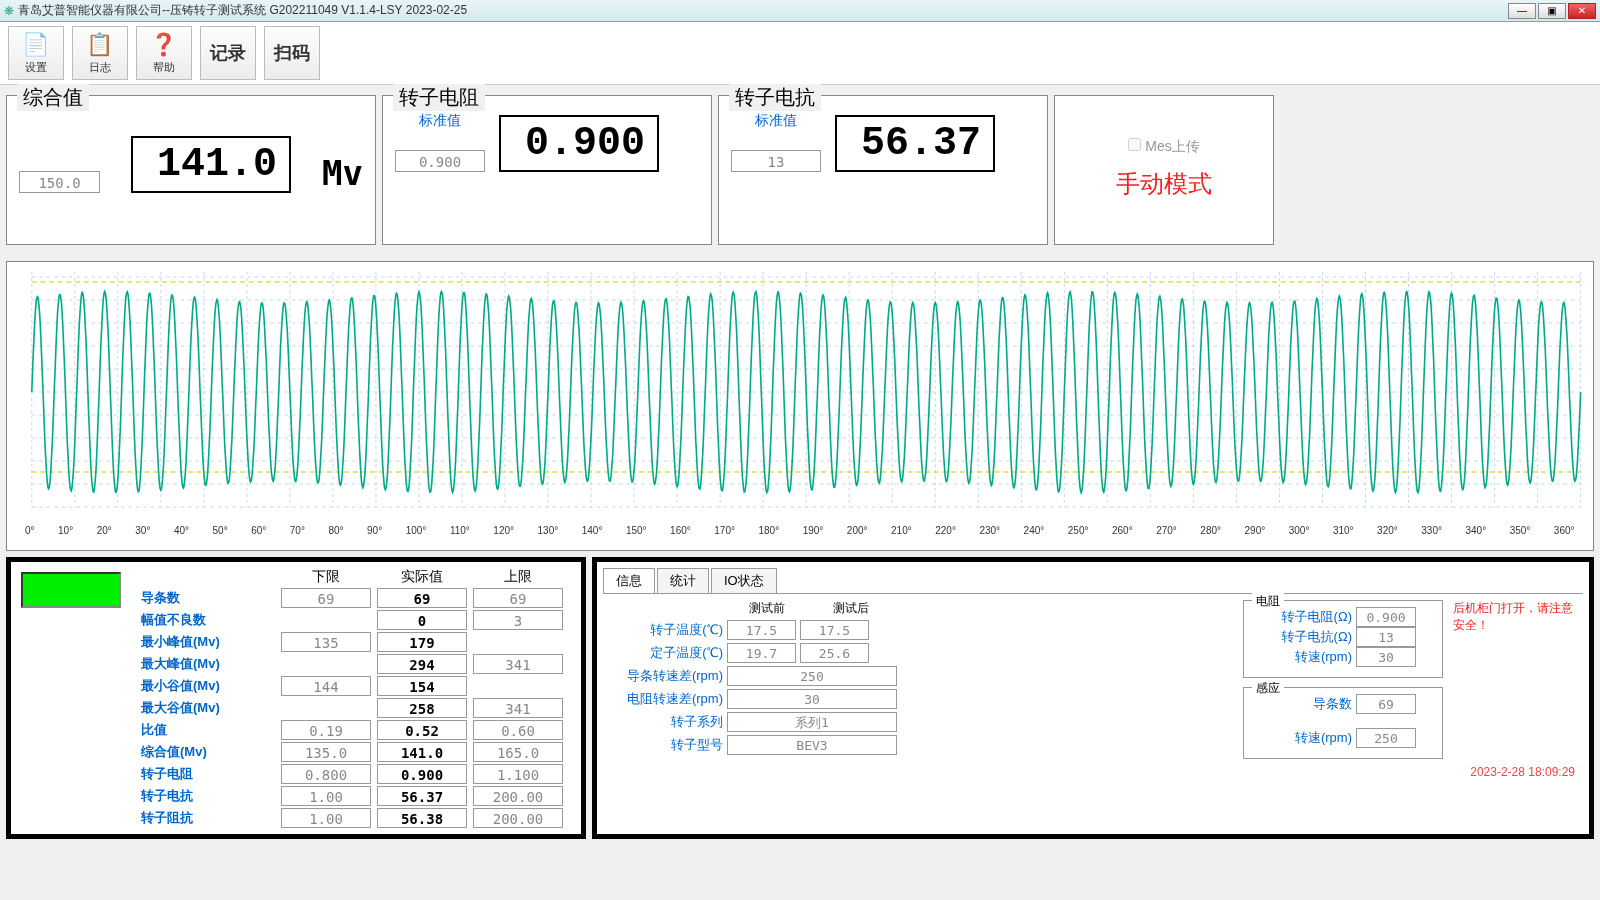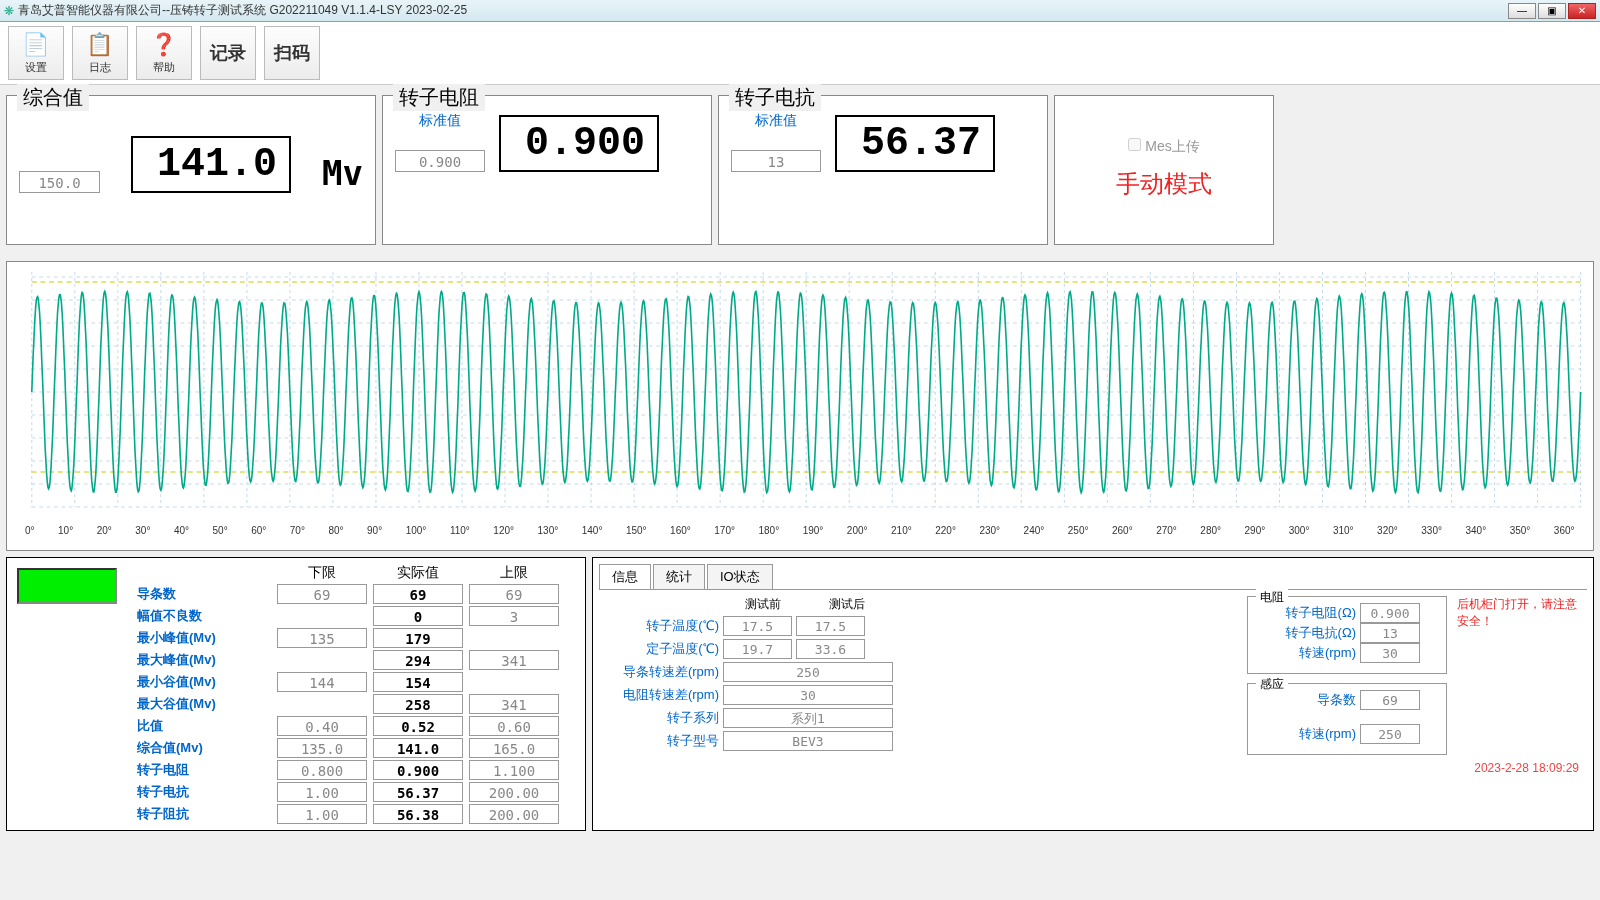--- a/index.html
+++ b/index.html
@@ -26,21 +26,21 @@
 .p1 .row { display: flex; align-items: flex-end; gap: 31px; margin-top: 30px; }
 .p1 .unit { font-size: 34px; font-weight: bold; font-family: monospace; }
 .p2 .row, .p3 .row { display: flex; align-items: flex-end; gap: 14px; margin-top: 6px; }
 .pcol { display: flex; flex-direction: column; align-items: center; }
 .mes { color: #999; font-size: 14px; }
 .mode { color: #e22; font-size: 24px; font-family: KaiTi, serif; }
 .wave-area { margin: 6px; border: 1px solid #888; background: #fff; height: 290px; position: relative; }
 .wave-svg { width: 100%; height: 260px; }
 .axis-labels { display: flex; justify-content: space-between; padding: 0 18px; font-size: 10px; color: #333; }
 .bottom { display: flex; gap: 6px; padding: 0 6px 6px; }
-.bsec { border: 1px solid #000000; background: #fff; padding: 6px; }
+.bsec { border: 5px solid #000000; background: #fff; padding: 6px; }
 .bsec.left { width: 580px; }
 .bsec.right { flex: 1; }
 .status-light { width: 100px; height: 36px; background: #0e0; border: 2px inset #888; margin: 4px; }
 .grid-tbl { display: grid; grid-template-columns: 140px 90px 90px 90px; gap: 2px 6px; font-size: 13px; align-items: center; }
 .grid-tbl .lbl { color: #06c; font-weight: bold; text-align: left; padding-left: 6px; }
 .grid-tbl .hdr { text-align: center; font-size: 14px; color: #000; font-weight: normal; }
 .valbox { border: 1px solid #999; height: 20px; text-align: center; font-family: monospace; font-size: 14px; line-height: 20px; }
 .valbox.gray { color: #888; }
 .valbox.bold { color: #000; font-weight: bold; }
 .tabs { display: flex; border-bottom: 1px solid #999; margin-bottom: 6px; }
@@ -253,21 +253,21 @@
           <div class="valbox gray">341</div>
           <div class="lbl">最小谷值(Mv)</div>
           <div class="valbox gray">144</div>
           <div class="valbox bold">154</div>
           <div></div>
           <div class="lbl">最大谷值(Mv)</div>
           <div></div>
           <div class="valbox bold">258</div>
           <div class="valbox gray">341</div>
           <div class="lbl">比值</div>
-          <div class="valbox gray">0.40</div>
+          <div class="valbox gray">0.19</div>
           <div class="valbox bold">0.52</div>
           <div class="valbox gray">0.60</div>
           <div class="lbl">综合值(Mv)</div>
           <div class="valbox gray">135.0</div>
           <div class="valbox bold">141.0</div>
           <div class="valbox gray">165.0</div>
           <div class="lbl">转子电阻</div>
           <div class="valbox gray">0.800</div>
           <div class="valbox bold">0.900</div>
           <div class="valbox gray">1.100</div>
@@ -296,21 +296,21 @@
             <div style="width:80px;text-align:center;color:#000">测试后</div>
           </div>
         <div class="info-row">
             <div class="info-lbl">转子温度(℃)</div>
             <div class="info-val">17.5</div>
             <div class="info-val">17.5</div>
           </div>
         <div class="info-row">
             <div class="info-lbl">定子温度(℃)</div>
             <div class="info-val">19.7</div>
-            <div class="info-val">33.6</div>
+            <div class="info-val">25.6</div>
           </div>
         <div class="info-row">
             <div class="info-lbl">导条转速差(rpm)</div>
             <div class="info-val wide">250</div>
           </div>
         <div class="info-row">
             <div class="info-lbl">电阻转速差(rpm)</div>
             <div class="info-val wide">30</div>
           </div>
         <div class="info-row">

